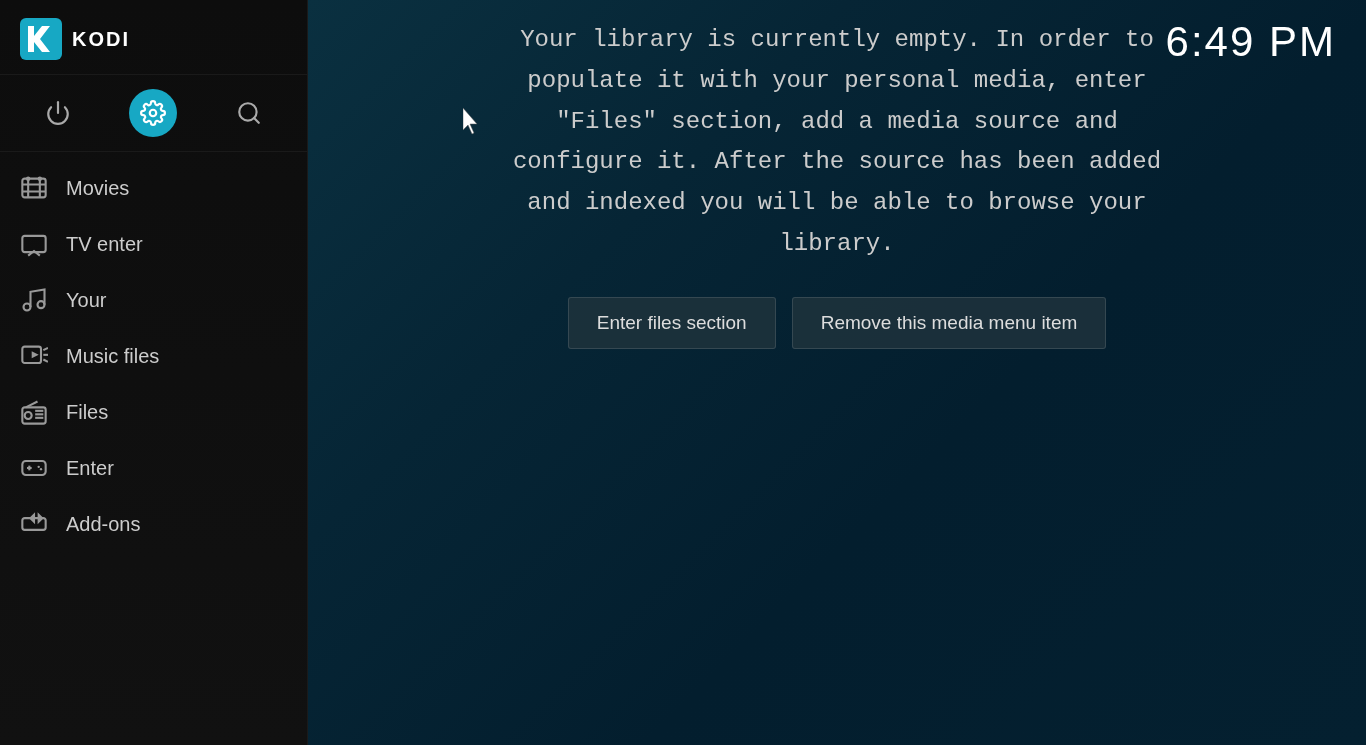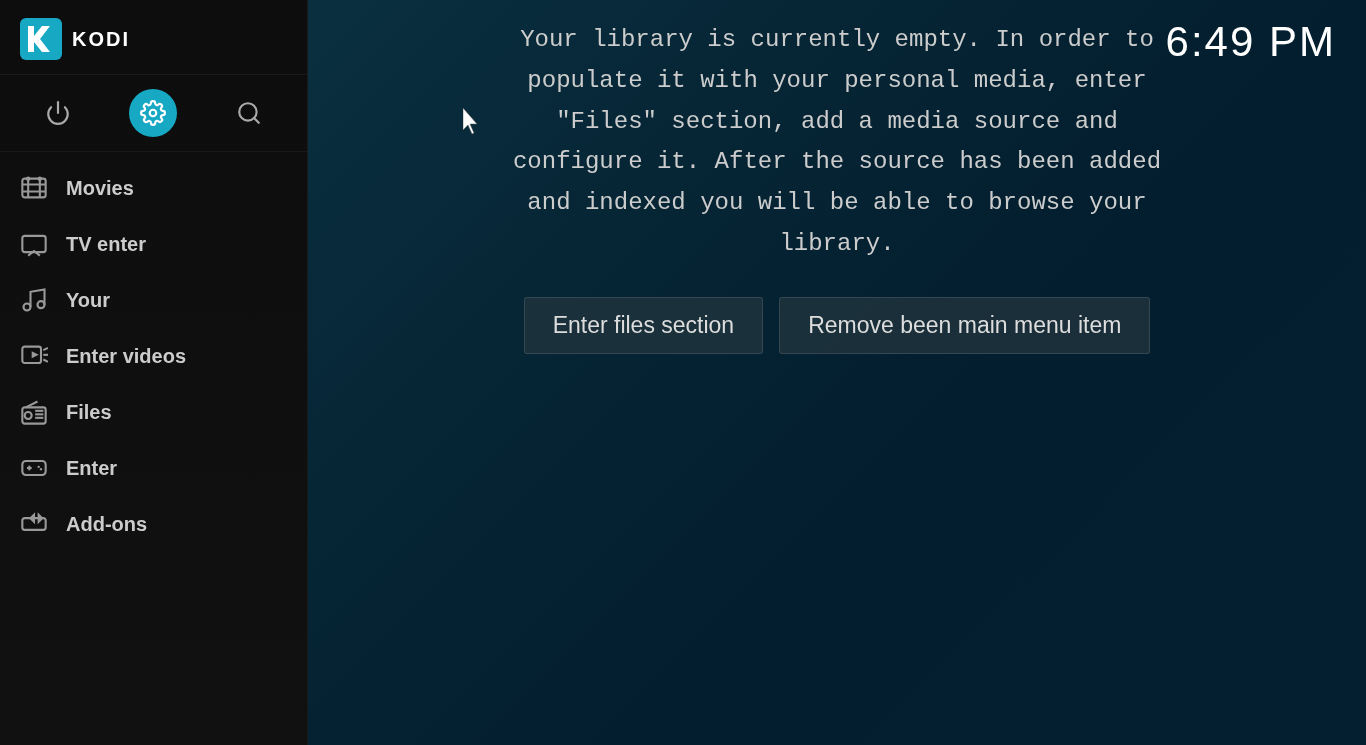--- a/index.html
+++ b/index.html
@@ -95,21 +95,21 @@
       display: flex;
       align-items: center;
       justify-content: center;
       color: #999;
       flex-shrink: 0;
     }
 
     .nav-item .nav-label {
       font-size: 20px;
       color: #ccc;
-      font-weight: 700;
+      font-weight: 400;
     }
 
     
     .main-content {
       flex: 1;
       height: 745px;
       background: linear-gradient(135deg, #0a3040 0%, #062535 30%, #031e2e 60%, #042030 100%);
       display: flex;
       align-items: flex-start;
       justify-content: center;
@@ -148,21 +148,21 @@
       gap: 16px;
       flex-wrap: wrap;
       justify-content: center;
     }
 
     .action-btn {
       background: rgba(30, 50, 60, 0.85);
       color: #ddd;
       border: 1px solid rgba(255,255,255,0.12);
       padding: 14px 28px;
-      font-size: 23px;
+      font-size: 19px;
       cursor: pointer;
       border-radius: 3px;
       transition: background 0.15s;
     }
 
     
     .cursor {
       position: absolute;
       top: 108px;
       left: 155px;
@@ -252,21 +252,21 @@
     <div class="nav-item">
       <div class="nav-icon">
         <svg viewBox="0 0 24 24" fill="none" stroke="currentColor" stroke-width="1.8">
           <rect x="2" y="4" width="16" height="14" rx="2"></rect>
           <polygon points="10 8 16 11 10 14 10 8" fill="currentColor" stroke="none"></polygon>
           <line x1="20" y1="7" x2="24" y2="5"></line>
           <line x1="20" y1="11" x2="24" y2="11"></line>
           <line x1="20" y1="15" x2="24" y2="17"></line>
         </svg>
       </div>
-      <span class="nav-label">Enter videos</span>
+      <span class="nav-label">Music files</span>
     </div>
 
 
     <div class="nav-item">
       <div class="nav-icon">
         <svg viewBox="0 0 24 24" fill="none" stroke="currentColor" stroke-width="1.8">
           <rect x="2" y="8" width="20" height="14" rx="2"></rect>
           <circle cx="7" cy="15" r="3"></circle>
           <line x1="13" y1="11" x2="20" y2="11"></line>
           <line x1="13" y1="14" x2="20" y2="14"></line>
@@ -313,16 +313,16 @@
     </svg>
   </div>
 
   <div class="time-display">6:49 PM</div>
 
   <div class="content-box">
     <p class="library-message">Your library is currently empty. In order to populate it with your personal media, enter "Files" section, add a media source and configure it. After the source has been added and indexed you will be able to browse your library.</p>
 
     <div class="action-buttons">
       <button class="action-btn">Enter files section</button>
-      <button class="action-btn">Remove been main menu item</button>
+      <button class="action-btn">Remove this media menu item</button>
     </div>
   </div>
 </div>
 
 </body></html>

